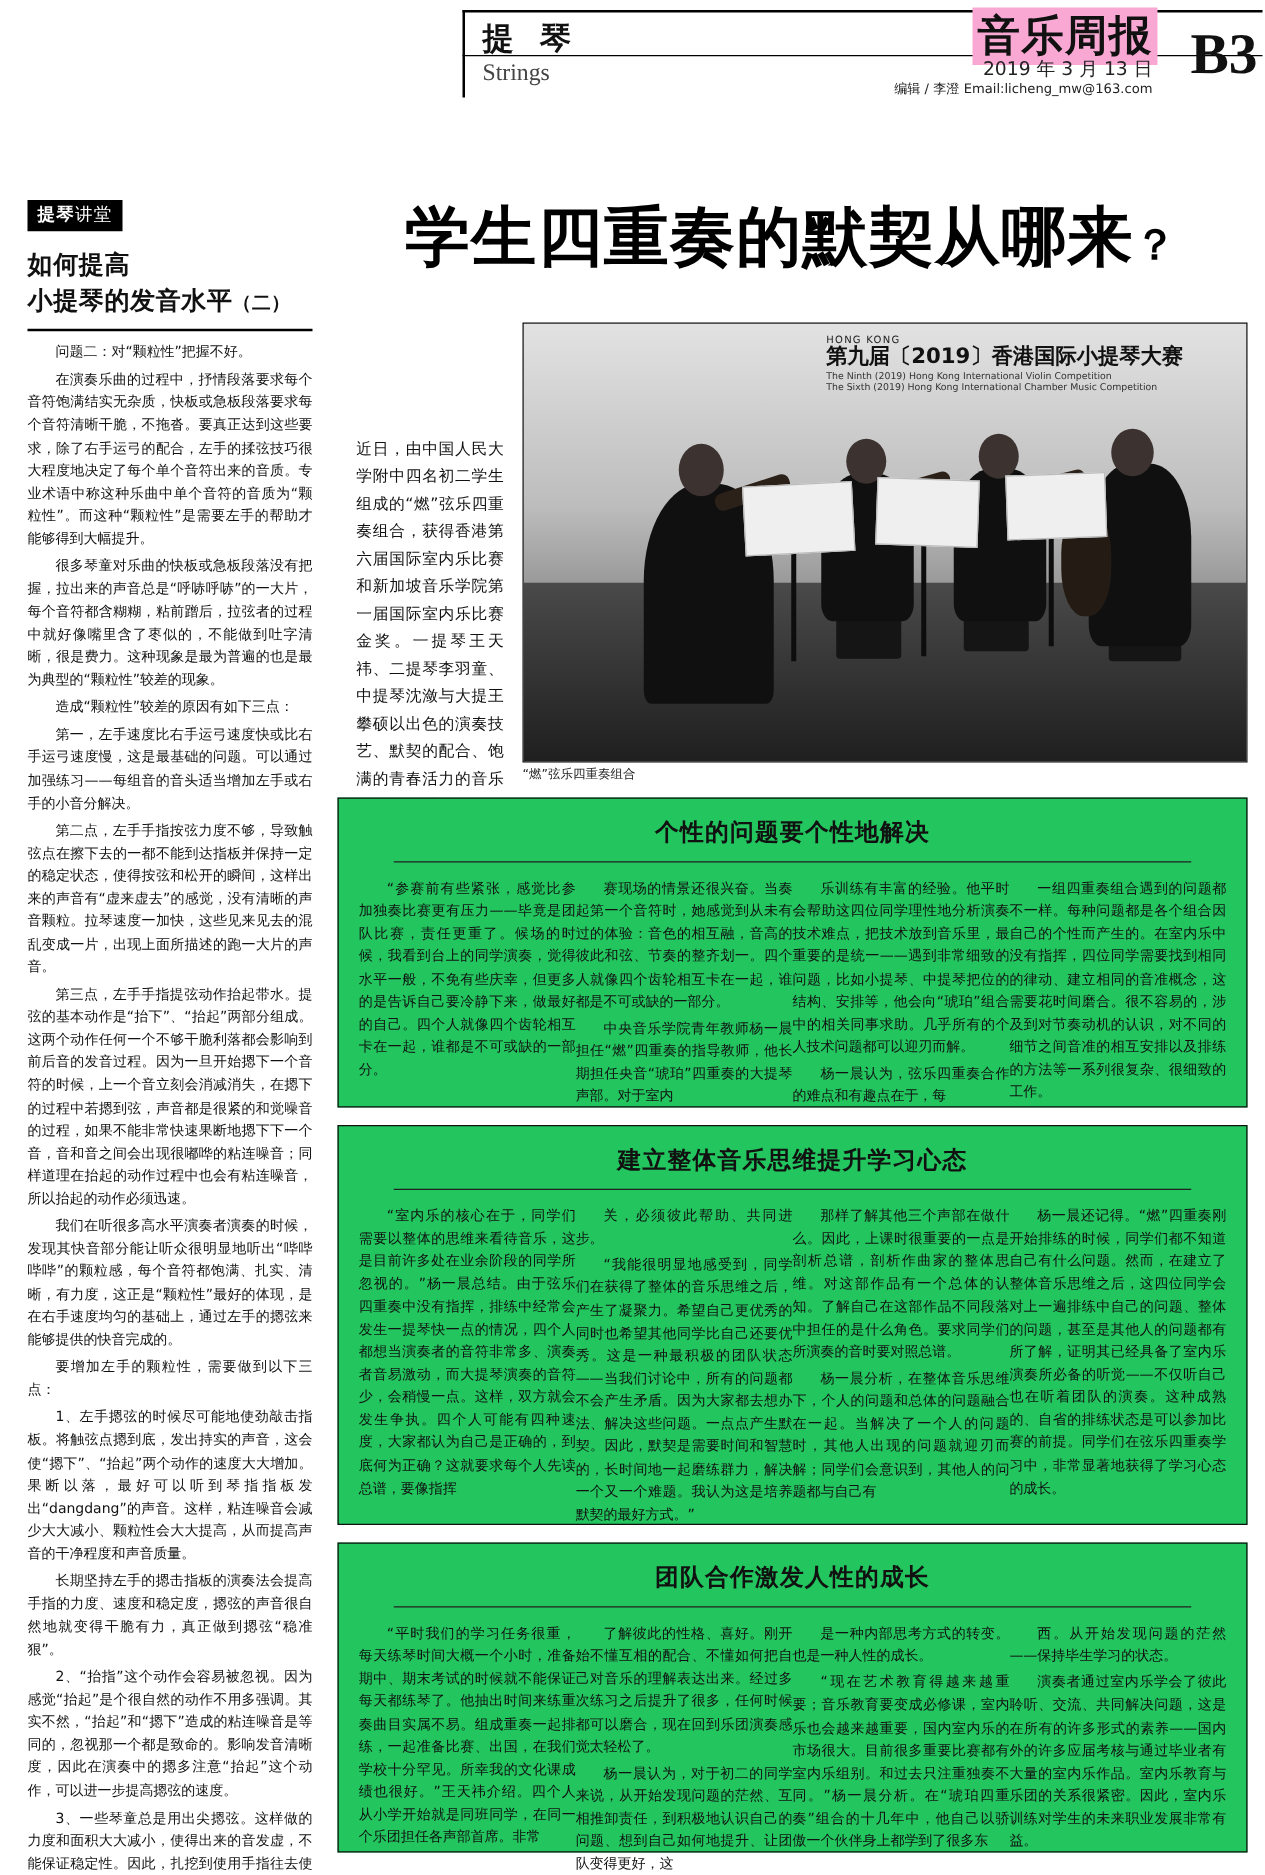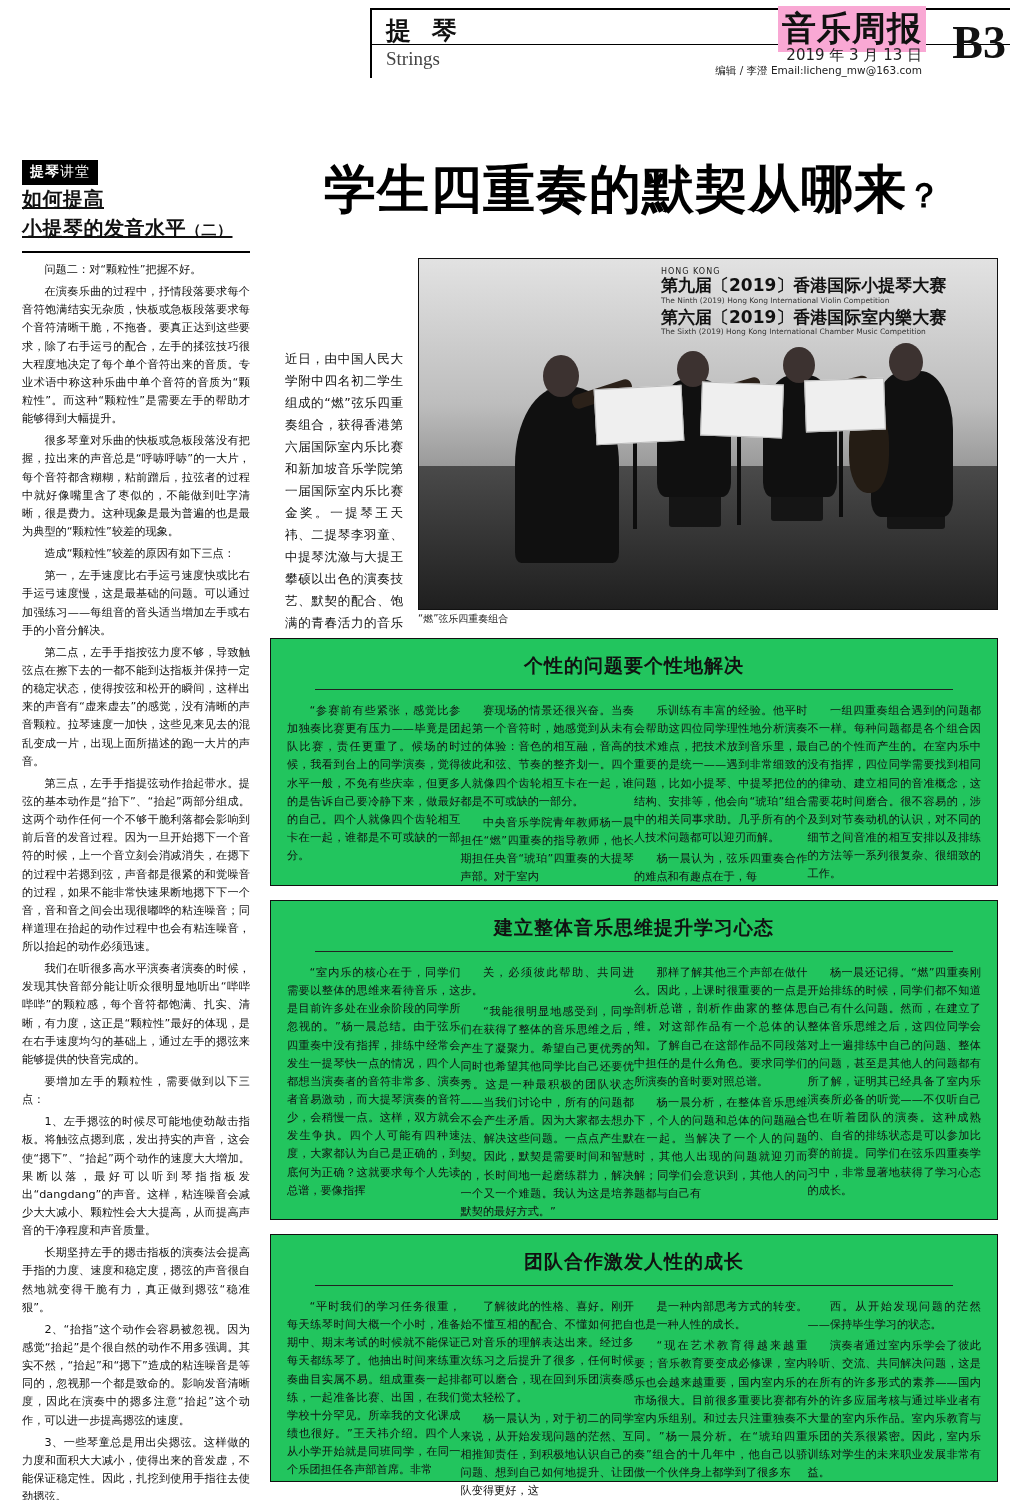--- a/index.html
+++ b/index.html
@@ -17,21 +17,21 @@
   .mh-logo{position:absolute;right:86px;top:6px;font-size:34px;font-weight:bold;letter-spacing:1px;color:#111;
            font-family:"DejaVu Sans","Liberation Sans",sans-serif;background:#f9a8d4;padding:0 4px;}
   .mh-b3{position:absolute;right:6px;top:16px;font-size:46px;font-weight:bold;font-family:"Liberation Serif",serif;}
   .mh-date{position:absolute;right:90px;top:46px;font-size:15px;color:#222;}
   .mh-editor{position:absolute;right:90px;top:64px;font-size:10.5px;color:#222;}
 
   
   .leftcol{position:absolute;left:22px;top:160px;width:228px;}
   .tag{display:inline-block;background:#000;color:#fff;font-size:14px;font-weight:bold;padding:3px 8px 4px;letter-spacing:1px;}
   .tag .light{font-weight:normal;}
-  .left-title{font-size:20px;font-weight:bold;line-height:1.45;letter-spacing:0.5px;text-decoration:underline;}
+  .left-title{margin-top:12px;font-size:20px;font-weight:bold;line-height:1.45;letter-spacing:0.5px;}
   .left-title .sub{font-size:15px;font-weight:bold;}
   .left-rule{margin-top:8px;width:228px;height:2px;background:#000;}
   .left-body{margin-top:8px;font-size:11.2px;line-height:1.62;text-align:justify;color:#111;}
   .left-body p{margin:0 0 4px 0;text-indent:2em;}
 
   
   .headline{position:absolute;left:270px;top:155px;width:726px;text-align:center;
             font-size:52px;font-weight:bold;letter-spacing:1px;color:#000;
             font-family:"DejaVu Sans","Liberation Sans",sans-serif;}
   .headline .q{font-size:34px;}
@@ -118,21 +118,20 @@
   <div class="lead">近日，由中国人民大学附中四名初二学生组成的“燃”弦乐四重奏组合，获得香港第六届国际室内乐比赛和新加坡音乐学院第一届国际室内乐比赛金奖。一提琴王天祎、二提琴李羽童、中提琴沈潋与大提王攀硕以出色的演奏技艺、默契的配合、饱满的青春活力的音乐风格给评委及现场观众留下了深刻印象。</div>
 
   <div class="photo">
     <div class="backwall"></div>
     <div class="floor"></div>
 
     <div class="banner">
       <div class="hk">HONG KONG</div>
       <div class="l1">第九届〔2019〕香港国际小提琴大赛</div>
       <div class="l1s">The Ninth (2019) Hong Kong International Violin Competition</div>
-      <div class="l2">第六届〔2019〕香港国际室内樂大赛</div>
       <div class="l2s">The Sixth (2019) Hong Kong International Chamber Music Competition</div>
     </div>
 
     <div class="chair" style="left:118px;top:196px;width:54px;height:74px;"></div>
     <div class="chair" style="left:250px;top:196px;width:52px;height:72px;"></div>
     <div class="chair" style="left:352px;top:190px;width:52px;height:72px;"></div>
     <div class="chair" style="left:468px;top:186px;width:58px;height:84px;"></div>
 
     <div class="musician" style="left:96px;top:128px;width:104px;height:176px;border-radius:44% 44% 6% 6%;"></div>
     <div class="head" style="left:124px;top:96px;width:36px;height:42px;"></div>

